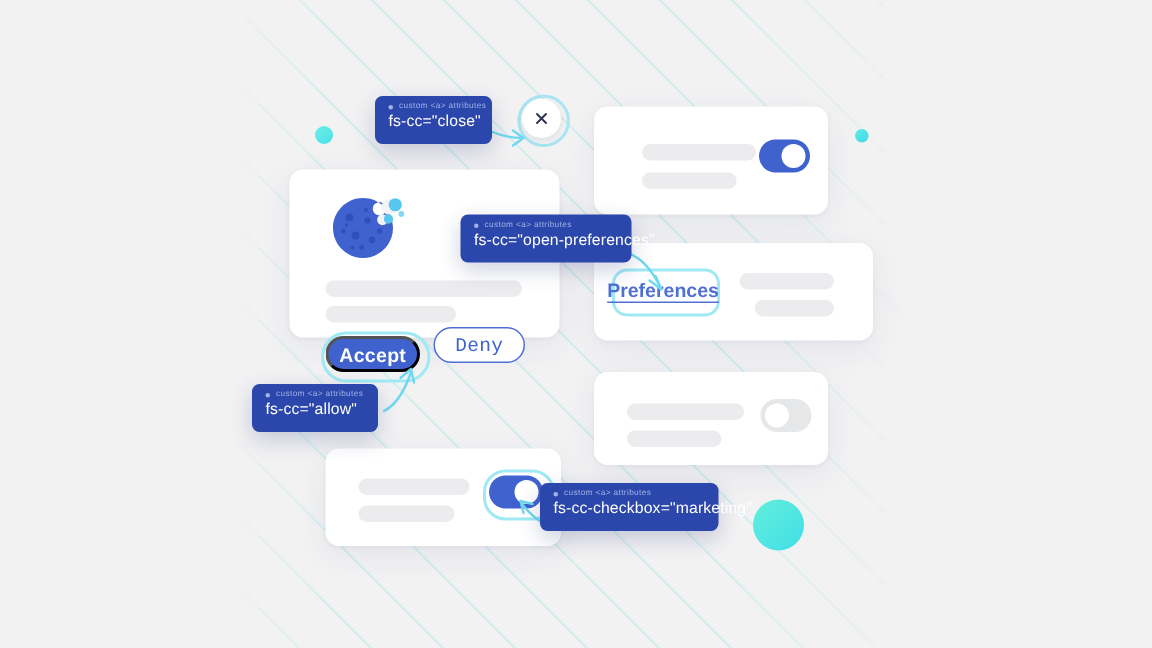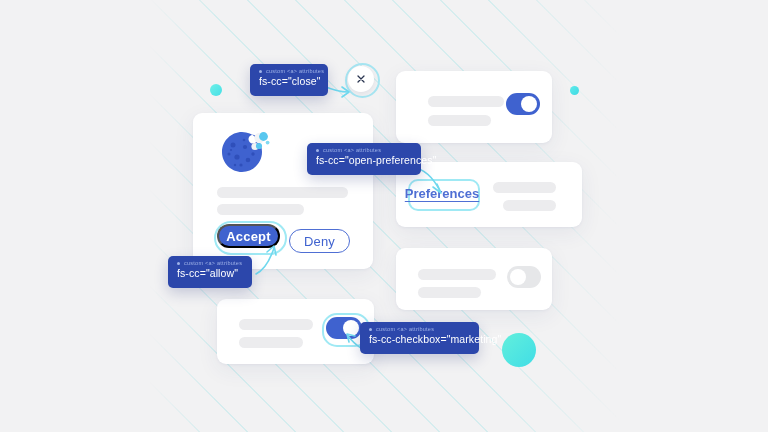--- a/index.html
+++ b/index.html
@@ -115,21 +115,21 @@
   </div>
 
   <div class="card" style="left:396px;top:248px;width:156px;height:62px;">
     <div class="skel" style="left:22px;top:21px;width:78px;"></div>
     <div class="skel" style="left:22px;top:39px;width:63px;"></div>
     <div class="toggle off" style="left:111px;top:18px;width:34px;height:22px;">
       <div class="knob"></div>
     </div>
   </div>
 
-  <div class="card" style="left:193px;top:113px;width:180px;height:156px;">
+  <div class="card" style="left:193px;top:113px;width:180px;height:112px;">
 
     <div style="position:absolute;left:22px;top:13px;width:56px;height:52px;">
       <svg width="56" height="52" viewBox="0 0 56 52">
         <path d="M27 6 C38 6 47 15 47 26 C47 37 38 46 27 46 C16 46 7 37 7 26 C7 15 16 6 27 6 Z
                  M41 10 a4.4 4.4 0 1 0 0.1 0.1 Z" fill="#3f62cf"></path>
         <circle cx="44.5" cy="12" r="5.2" fill="#f2f3f5"></circle>
         <circle cx="40" cy="20.5" r="3.6" fill="#f2f3f5"></circle>
         <circle cx="44" cy="20" r="3.1" fill="#58c7ef"></circle>
         <circle cx="48.5" cy="10.5" r="4.4" fill="#58c7ef"></circle>
         <circle cx="52.6" cy="16.6" r="1.9" fill="#7fd9f2"></circle>
@@ -144,21 +144,21 @@
         <circle cx="16" cy="24" r="1.1" fill="#2f4fba"></circle>
         <circle cx="29" cy="14" r="1.3" fill="#2f4fba"></circle>
       </svg>
     </div>
 
     <div class="skel" style="left:24px;top:74px;width:131px;"></div>
     <div class="skel" style="left:24px;top:91px;width:87px;"></div>
 
     <div class="focus-ring" style="left:21px;top:108px;width:69px;height:30px;border-radius:17px;"></div>
     <button class="btn btn-accept" style="left:24px;top:111px;width:63px;height:24px;">Accept</button>
-    <button class="btn btn-deny" style="left:96px;top:116px;width:61px;height:24px;">Deny</button>
+    <button class="btn btn-deny" style="left:96px;top:105px;width:61px;height:24px;font-family:Liberation Mono, monospace;">Deny</button>
   </div>
 
   <div class="card" style="left:217px;top:299px;width:157px;height:65px;">
     <div class="skel" style="left:22px;top:20px;width:74px;"></div>
     <div class="skel" style="left:22px;top:38px;width:64px;"></div>
     <div class="focus-ring" style="left:105px;top:14px;width:44px;height:30px;border-radius:15px;"></div>
     <div class="toggle on" style="left:109px;top:18px;width:36px;height:22px;">
       <div class="knob"></div>
     </div>
   </div>

